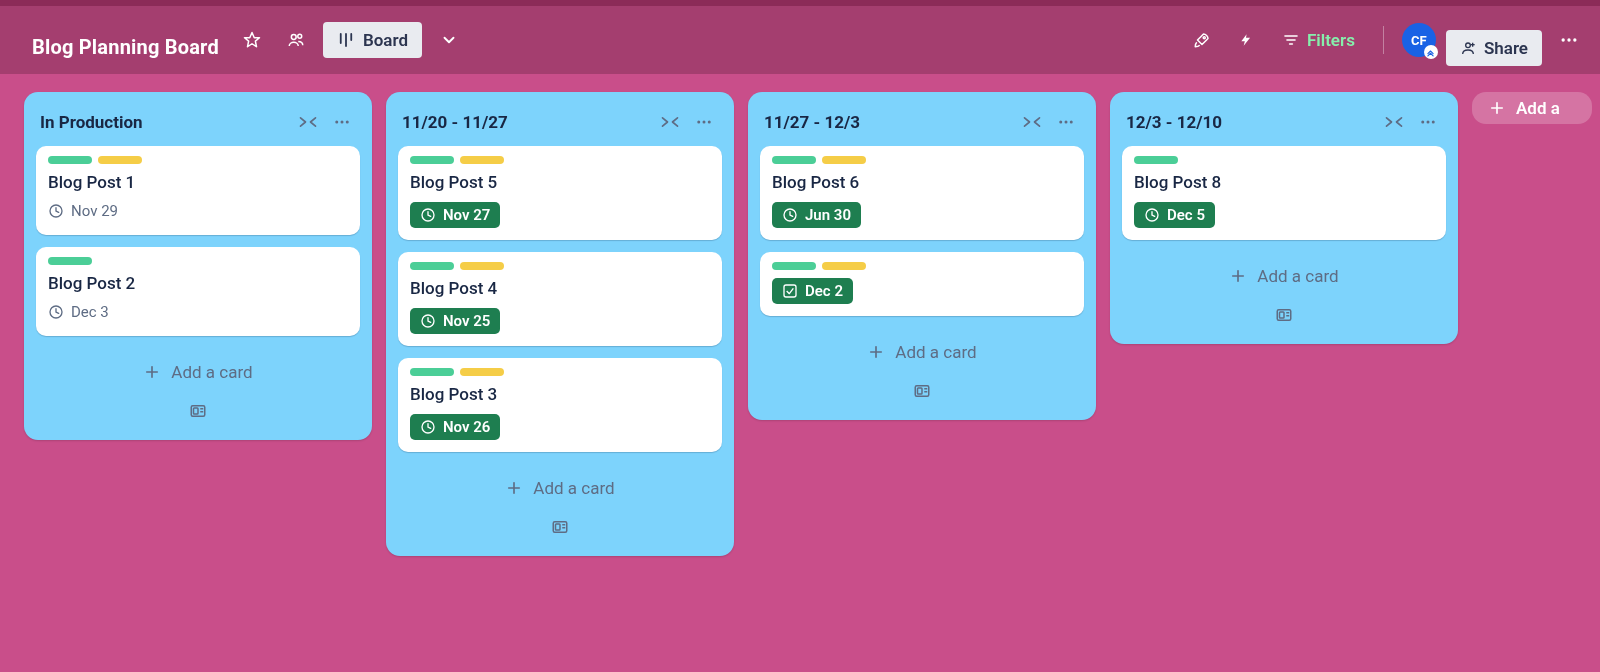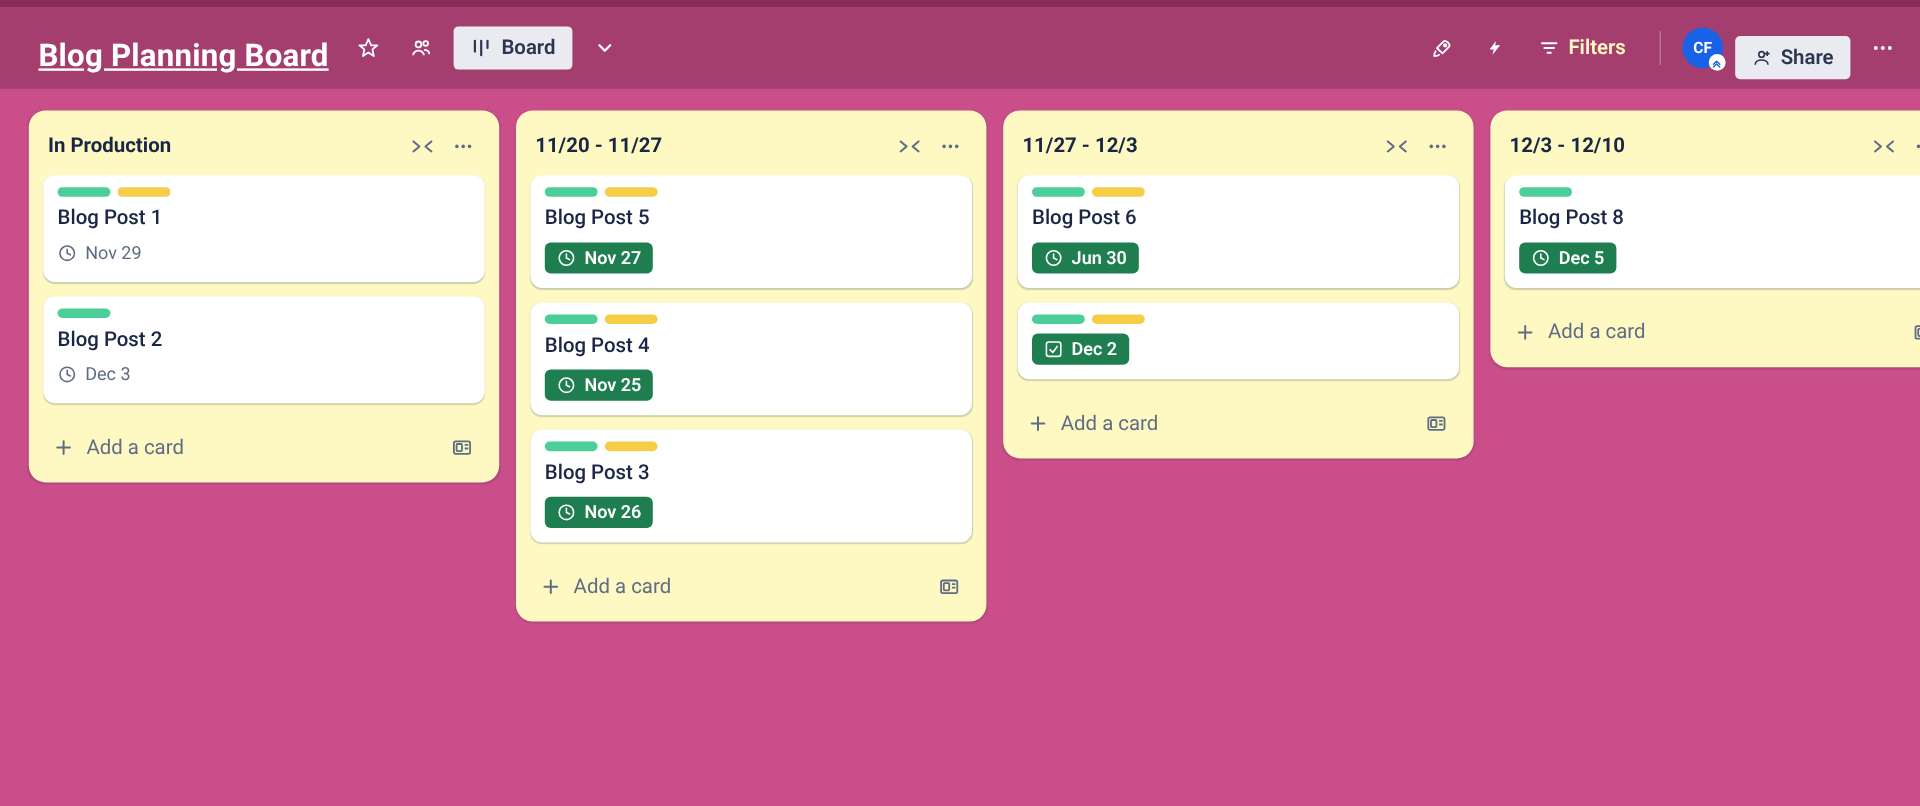--- a/index.html
+++ b/index.html
@@ -15,25 +15,24 @@
   .header {
     height: 68px;
     background: #a43e6f;
     display: flex;
     align-items: center;
     padding: 0 14px;
     gap: 10px;
     color: #fff;
   }
   .board-title {
-    font-size: 26px;
+    font-size: 20px;
     font-weight: 700;
     letter-spacing: .2px;
     margin: 13px 6px 0 18px;
-    text-decoration: underline;
   }
   .hdr-icon-btn {
     width: 34px; height: 34px;
     display: inline-flex; align-items: center; justify-content: center;
     border-radius: 4px;
     color: #fff;
     cursor: pointer;
   }
   .view-pill {
     display: inline-flex; align-items: center; gap: 8px;
@@ -47,21 +46,21 @@
   }
   .chevron-btn {
     width: 34px; height: 34px;
     display:inline-flex;align-items:center;justify-content:center;
     border-radius:4px;
     cursor:pointer;
   }
   .spacer { flex: 1; }
   .filters-btn {
     display:inline-flex;align-items:center;gap:8px;
-    font-size:17px;font-weight:600;color:#fef9c3;
+    font-size:17px;font-weight:600;color:#86efac;
     padding:6px 10px;border-radius:4px;cursor:pointer;
   }
   .vsep { width:1px;height:28px;background:rgba(255,255,255,.35);margin:0 8px; }
   .avatar {
     width:34px;height:34px;border-radius:50%;
     background:#1962e5;
     color:#fff;font-weight:700;font-size:13px;
     display:inline-flex;align-items:center;justify-content:center;
     position:relative;
   }
@@ -77,22 +76,22 @@
   .dots-btn { width:34px;height:34px;display:inline-flex;align-items:center;justify-content:center;border-radius:4px;cursor:pointer; }
 
   .board {
     display:flex;gap:14px;
     padding: 18px 0 18px 24px;
     height: calc(672px - 74px);
     align-items: flex-start;
     overflow-x: hidden;
   }
   .list {
-    width: 392px;
-    background:#fef9c3;
+    width: 348px;
+    background:#7dd3fc;
     border-radius:14px;
     padding:10px 8px 8px 8px;
     box-shadow: 0 1px 2px rgba(0,0,0,.15);
     flex-shrink:0;
   }
   .list-header {
     display:flex;align-items:center;gap:6px;
     padding:6px 8px 10px 8px;
   }
   .list-title {
@@ -112,21 +111,21 @@
   .label.green { width:44px;background:#4bce97; }
   .label.yellow { width:44px;background:#f5cd47; }
   .card-title { font-size:17px;color:#192744;font-weight:500;margin-bottom:10px; }
   .due { display:inline-flex;align-items:center;gap:7px;font-size:15px;color:#5e6c84; }
   .due.badge-green {
     background:#1e7e50;color:#fff;padding:4px 10px;border-radius:5px;font-weight:600;
   }
 
   .add-card-row {
     display:flex;align-items:center;gap:10px;
-    padding:10px 8px 6px 8px;color:#5e6c84;font-size:17px;
+    padding:10px 8px 6px 8px;color:#5e6c84;font-size:17px;flex-direction:column;
   }
   .add-card-btn { display:inline-flex;align-items:center;gap:10px;flex:1;cursor:pointer;border-radius:8px;padding:4px 4px; }
   .template-btn { width:30px;height:30px;display:inline-flex;align-items:center;justify-content:center;cursor:pointer;color:#5e6c84; }
 
   .add-list {
     flex-shrink:0;
     width:120px;
     background: rgba(255,255,255,.22);
     border-radius:14px;
     padding:14px 16px;

